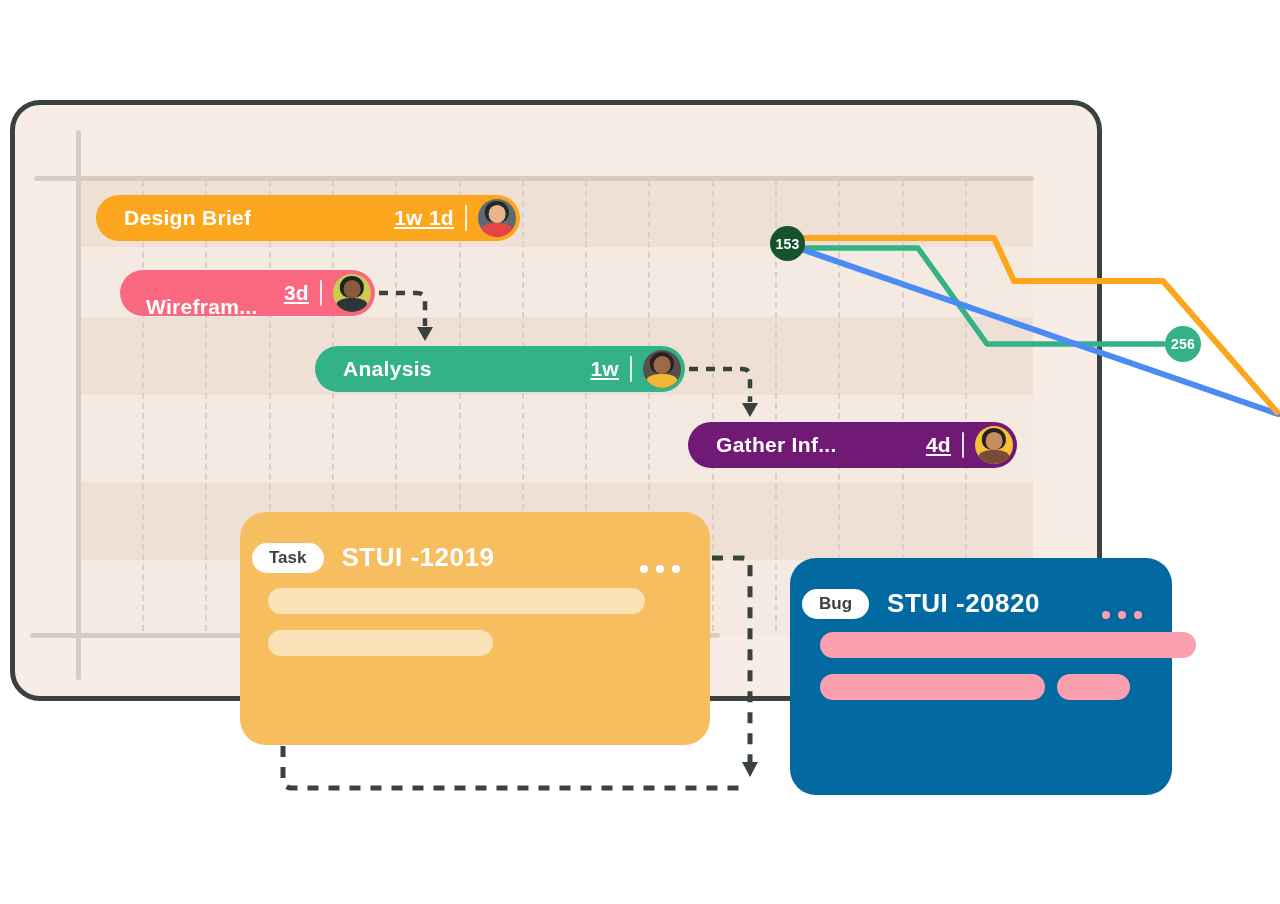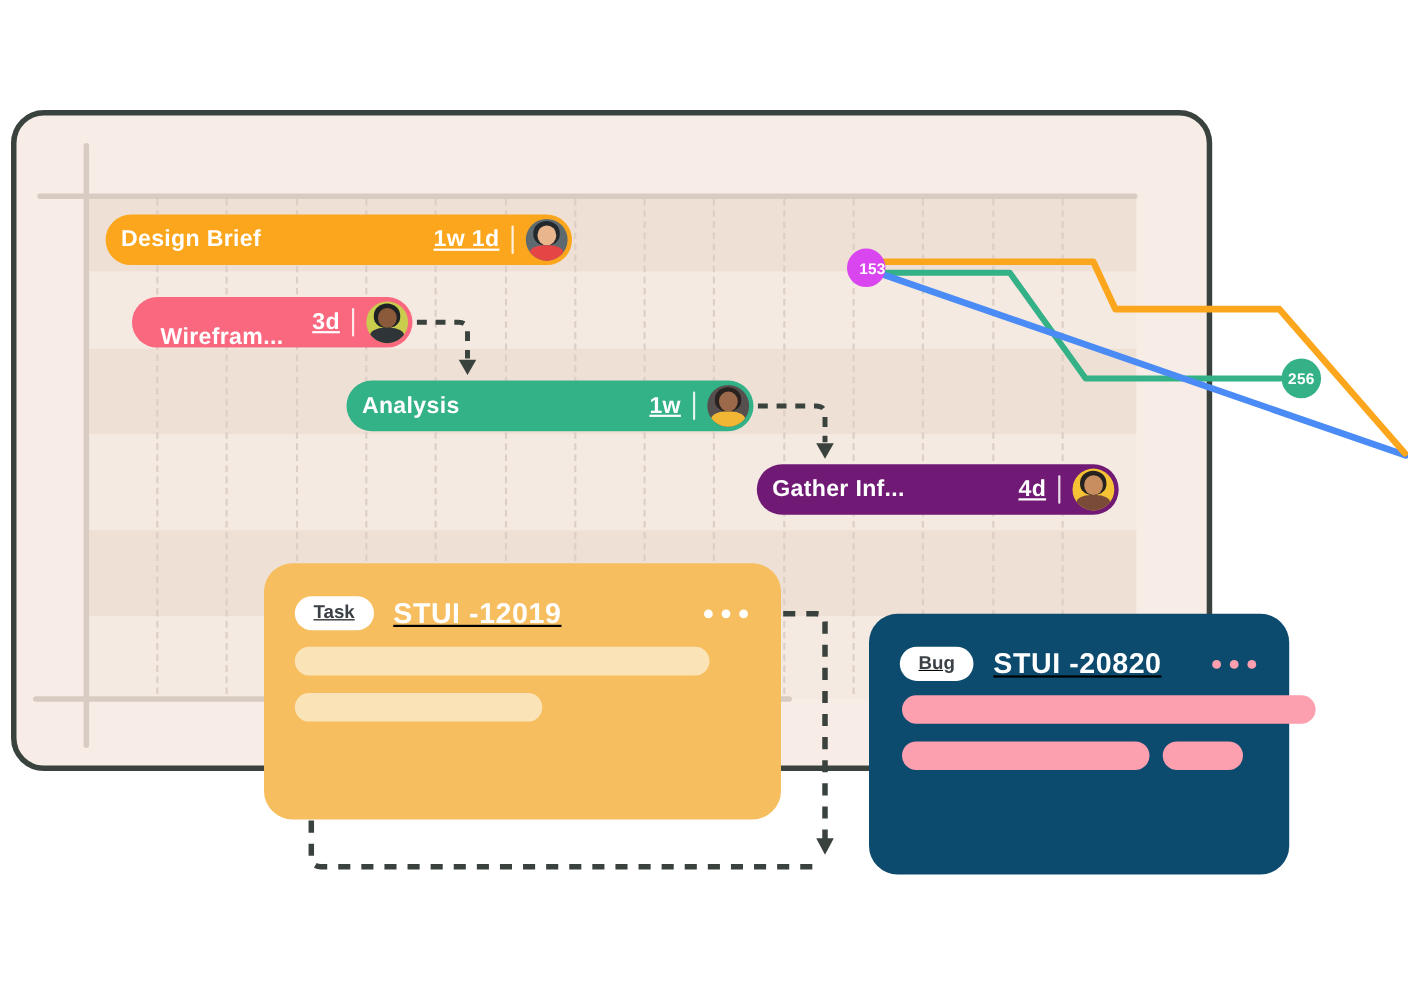--- a/index.html
+++ b/index.html
@@ -9,21 +9,21 @@
 
   
   .panel{left:10px;top:100px;width:1092px;height:601px;background:#f7ede6;
          border:5px solid #3a423e;border-radius:30px;box-sizing:border-box;}
   .stripe{left:78px;width:955px;}
   .axis{background:#d8ccc2;border-radius:4px;}
   .gridline{top:181px;height:450px;width:0;border-left:2px dashed #dccfc6;}
 
   
   .bar{height:46px;border-radius:23px;display:flex;align-items:center;color:#fff;box-sizing:border-box;}
-  .bar-label{font-size:21px;font-weight:700;padding-left:14px;letter-spacing:.3px;white-space:nowrap;}
+  .bar-label{font-size:21px;font-weight:700;padding-left:28px;letter-spacing:.3px;white-space:nowrap;}
   .bar-right{margin-left:auto;display:flex;align-items:center;text-decoration:underline;}
   .bar-duration{font-size:21px;font-weight:700;letter-spacing:.3px;}
   .bar-divider{width:2px;height:26px;background:rgba(255,255,255,.85);margin:0 11px;border-radius:1px;}
 
   
   .avatar{width:38px;height:38px;border-radius:50%;overflow:hidden;position:relative;
           flex:0 0 auto;margin-right:4px;background:var(--bg,#888);}
   .avatar .hair{position:absolute;left:50%;top:5%;transform:translateX(-50%);width:64%;height:58%;
                 background:var(--hair,#222);border-radius:50% 50% 45% 45%;}
   .avatar .face{position:absolute;left:50%;top:17%;transform:translateX(-50%);width:44%;height:46%;
@@ -31,21 +31,21 @@
   .avatar .body{position:absolute;left:50%;bottom:-8%;transform:translateX(-50%);width:82%;height:44%;
                 background:var(--shirt,#c33);border-radius:42% 42% 0 0;}
   .avatar.lg{width:42px;height:42px;margin:0;}
 
   
   .badge{width:35px;height:35px;border-radius:50%;color:#fff;font-size:14px;font-weight:700;
          display:flex;align-items:center;justify-content:center;letter-spacing:.2px;}
 
   
   .card{border-radius:26px;}
-  .card-head{display:flex;align-items:center;padding:30px 30px 0 28px;text-decoration:underline;}
+  .card-head{display:flex;align-items:flex-end;padding:30px 30px 0 12px;}
   .pill{background:#ffffff;color:#3a4045;font-size:17px;font-weight:700;
         padding:5px 17px;border-radius:17px;line-height:1.2;}
   .card-title{color:#ffffff;font-size:26px;font-weight:700;margin-left:18px;letter-spacing:.5px;}
   .dots{margin-left:auto;display:flex;gap:8px;align-items:center;cursor:pointer;}
   .dot{width:8px;height:8px;border-radius:50%;}
   .ph{position:absolute;height:26px;border-radius:13px;}
 
   .overlay{left:0;top:0;width:1280px;height:904px;pointer-events:none;}
 </style>
 </head>
@@ -145,21 +145,21 @@
 
     <path d="M 803 248 L 918 248 L 987 344 L 1164 344" fill="none" stroke-width="5.5" stroke-linejoin="round" stroke-linecap="round" stroke="#35b187"></path>
     <path d="M 801 249 L 1278 414" fill="none" stroke-width="6" stroke-linecap="round" stroke="#4b8bf5"></path>
     <path d="M 803 238 L 994 238 L 1014 281 L 1163 281 L 1277 412" fill="none" stroke-width="6" stroke-linejoin="round" stroke-linecap="round" stroke="#fba61d"></path>
 
     <path d="M 712 558 H 742 Q 750 558 750 566 V 763" fill="none" stroke="#3a423e" stroke-width="5" stroke-dasharray="11 10"></path>
     <polygon points="742,762 758,762 750,777" fill="#3a423e"></polygon>
     <path d="M 283 746 V 779 Q 283 788 292 788 H 741" fill="none" stroke="#3a423e" stroke-width="5" stroke-dasharray="11 10"></path>
   </svg>
 
-  <div class="abs badge" style="left: 770px; top: 226px; background: #d946ef; justify-content: flex-end;">
+  <div class="abs badge" style="left: 770px; top: 226px; background: #14532d;">
     <span>153</span>
   </div>
   <div class="abs badge" style="left: 1165px; top: 326px; width: 36px; height: 36px; background: rgb(53, 177, 135);">
     <span>256</span>
   </div>
 
   <div class="abs card" style="left: 240px; top: 512px; width: 470px; height: 233px; background: rgb(246, 190, 94);">
     <div class="card-head">
       <span class="pill">Task</span>
       <span class="card-title">STUI -12019</span>
@@ -167,21 +167,21 @@
         <span class="dot" style="background: rgb(255, 255, 255);"></span>
           <span class="dot" style="background: rgb(255, 255, 255);"></span>
           <span class="dot" style="background: rgb(255, 255, 255);"></span>
       </span>
     </div>
     <span class="ph" style="left: 28px; top: 76px; width: 377px; background: rgb(251, 227, 184);"></span>
     <span class="ph" style="left: 28px; top: 118px; width: 225px; background: rgb(251, 227, 184);"></span>
     <span class="avatar lg abs" style="left: 28px; top: 165px; --bg: #56a8e8; --hair: #23282c; --skin: #ebbe96; --shirt: #c84a44;"><span class="hair"></span><span class="face"></span><span class="body"></span></span>
   </div>
 
-  <div class="abs card" style="left: 790px; top: 558px; width: 382px; height: 237px; background: #0c4a6e;">
+  <div class="abs card" style="left: 790px; top: 558px; width: 382px; height: 237px; background: #0369a1;">
     <div class="card-head">
       <span class="pill">Bug</span>
       <span class="card-title">STUI -20820</span>
       <span class="dots">
         <span class="dot" style="background: rgb(253, 159, 174);"></span>
           <span class="dot" style="background: rgb(253, 159, 174);"></span>
           <span class="dot" style="background: rgb(253, 159, 174);"></span>
       </span>
     </div>
     <span class="ph" style="left: 30px; top: 74px; width: 376px; background: rgb(252, 159, 175);"></span>

